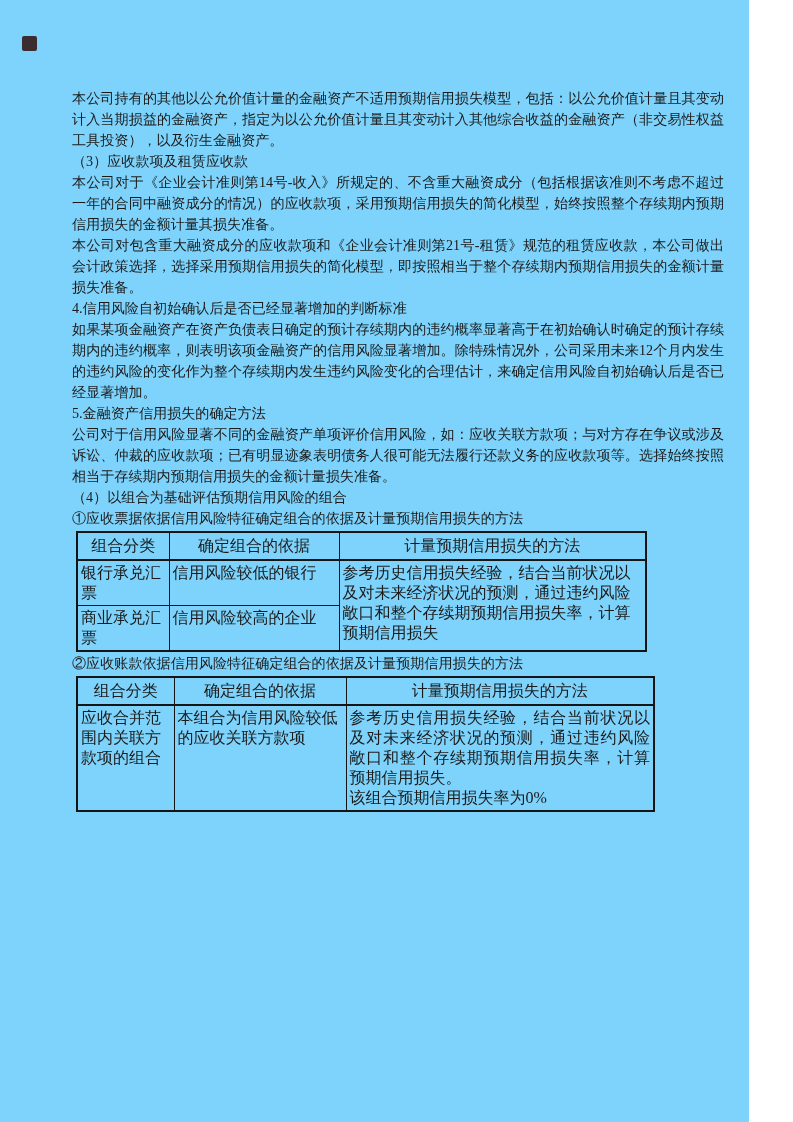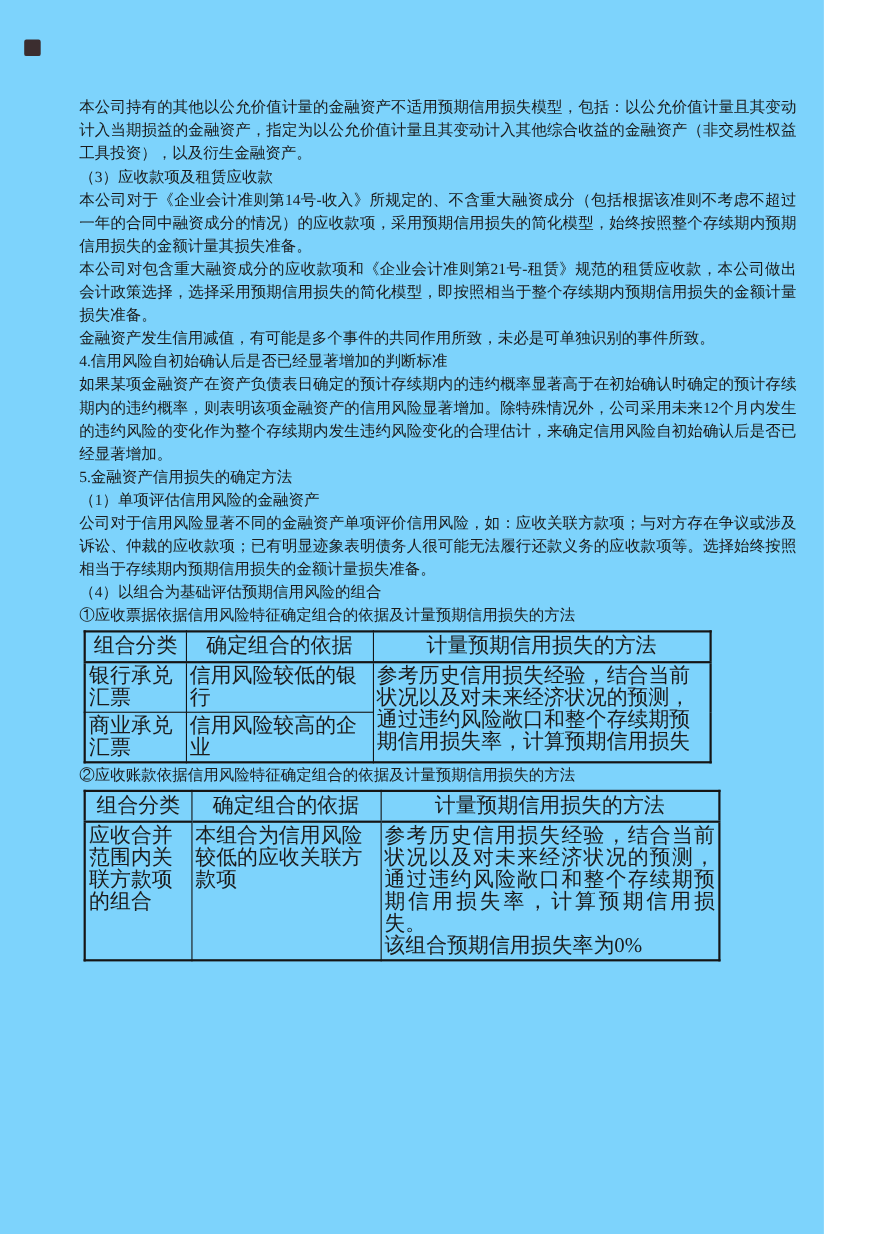--- a/index.html
+++ b/index.html
@@ -16,21 +16,21 @@
     width:15px;height:15px;border-radius:2px;
   }
   .doc{
     position:absolute;left:72px;top:88px;width:652px;
     font-size:14.1px;line-height:21px;color:#1b1b1b;
   }
   .doc p{margin:0;text-align:justify;}
   table.note-table{
     border-collapse:collapse;table-layout:fixed;
     margin:2px 0 1px 4px;
-    font-size:19px;line-height:20px;color:#1b1b1b;
+    font-size:16px;line-height:20px;color:#1b1b1b;
     border:2px solid #151515;
   }
   table.note-table th,table.note-table td{
     border:1px solid #151515;
     padding:2px 3px;
     vertical-align:top;
     font-weight:normal;
     box-sizing:border-box;
     text-align:left;
     overflow:hidden;
@@ -51,25 +51,23 @@
 <body>
 
 <div class="page">
   <div class="corner-mark" style="background: rgb(59, 45, 47);"></div>
 
   <div class="doc">
     <p>本公司持有的其他以公允价值计量的金融资产不适用预期信用损失模型，包括：以公允价值计量且其变动计入当期损益的金融资产，指定为以公允价值计量且其变动计入其他综合收益的金融资产（非交易性权益工具投资），以及衍生金融资产。</p>
     <p>（3）应收款项及租赁应收款</p>
     <p>本公司对于《企业会计准则第14号-收入》所规定的、不含重大融资成分（包括根据该准则不考虑不超过一年的合同中融资成分的情况）的应收款项，采用预期信用损失的简化模型，始终按照整个存续期内预期信用损失的金额计量其损失准备。</p>
     <p>本公司对包含重大融资成分的应收款项和《企业会计准则第21号-租赁》规范的租赁应收款，本公司做出会计政策选择，选择采用预期信用损失的简化模型，即按照相当于整个存续期内预期信用损失的金额计量损失准备。</p>
-    <p>金融资产发生信用减值，有可能是多个事件的共同作用所致，未必是可单独识别的事件所致。</p>
     <p>4.信用风险自初始确认后是否已经显著增加的判断标准</p>
     <p>如果某项金融资产在资产负债表日确定的预计存续期内的违约概率显著高于在初始确认时确定的预计存续期内的违约概率，则表明该项金融资产的信用风险显著增加。除特殊情况外，公司采用未来12个月内发生的违约风险的变化作为整个存续期内发生违约风险变化的合理估计，来确定信用风险自初始确认后是否已经显著增加。</p>
     <p>5.金融资产信用损失的确定方法</p>
-    <p>（1）单项评估信用风险的金融资产</p>
     <p>公司对于信用风险显著不同的金融资产单项评价信用风险，如：应收关联方款项；与对方存在争议或涉及诉讼、仲裁的应收款项；已有明显迹象表明债务人很可能无法履行还款义务的应收款项等。选择始终按照相当于存续期内预期信用损失的金额计量损失准备。</p>
     <p>（4）以组合为基础评估预期信用风险的组合</p>
 
     <p class="caption">①应收票据依据信用风险特征确定组合的依据及计量预期信用损失的方法</p>
 
     <table class="note-table t1">
       <colgroup>
         <col style="width:92px">
         <col style="width:170px">
         <col style="width:307px">

